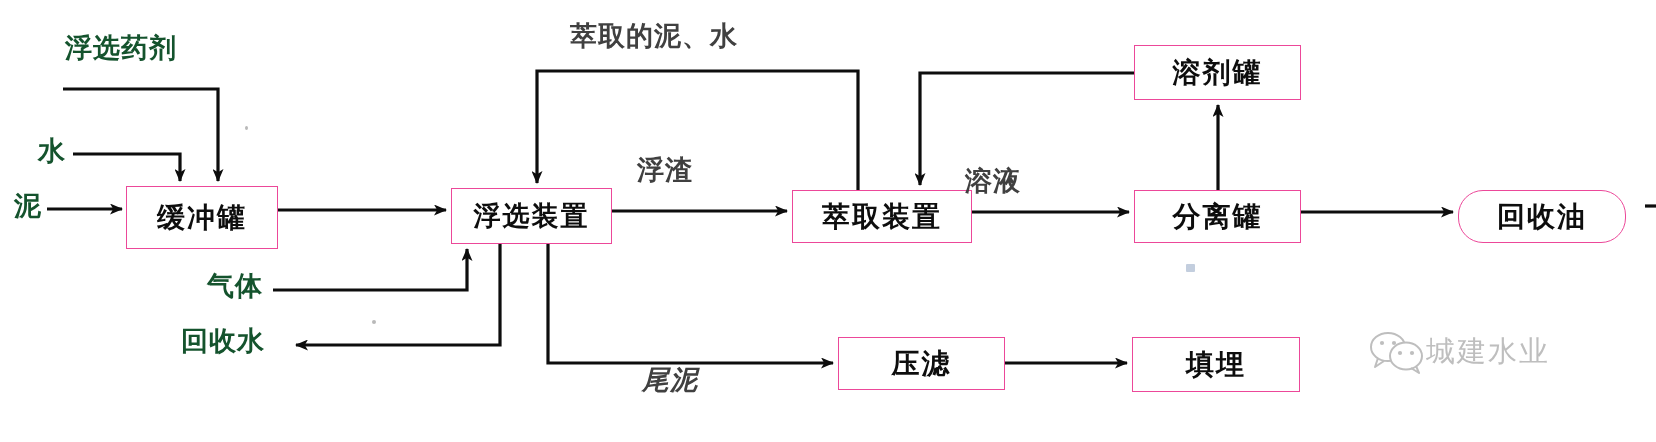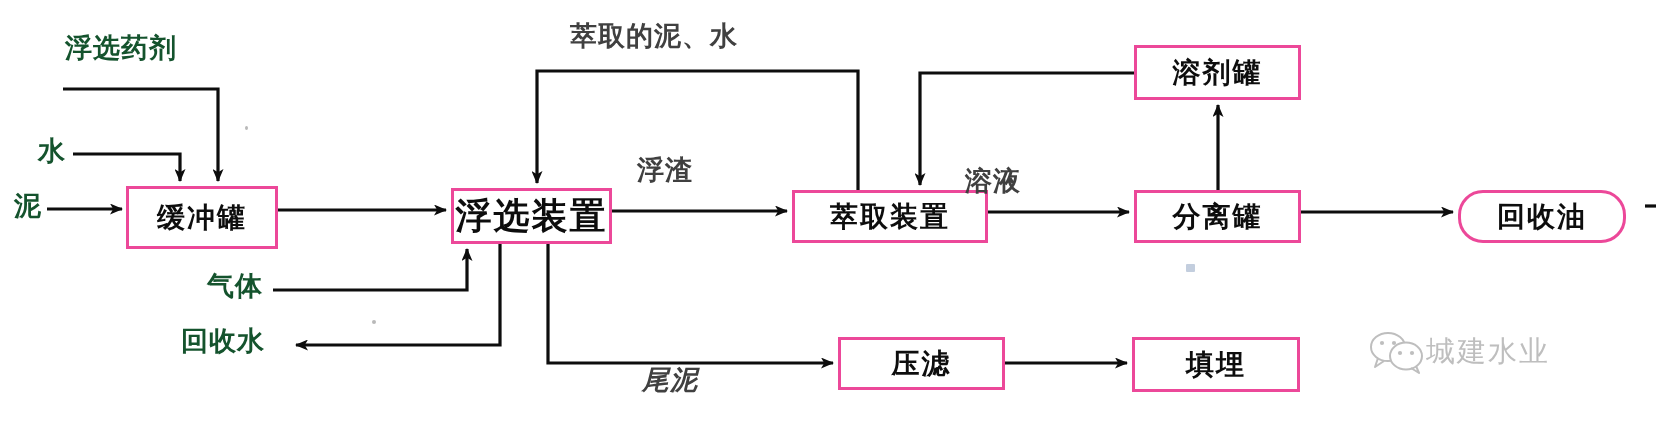--- a/index.html
+++ b/index.html
@@ -18,21 +18,21 @@
   #flow-svg {
     position: absolute;
     left: 0;
     top: 0;
     width: 1656px;
     height: 442px;
   }
   .node-box {
     position: absolute;
     box-sizing: border-box;
-    border: 3px solid #ec4899;
+    border: 1px solid #ec4899;
     background: #ffffff;
     display: flex;
     align-items: center;
     justify-content: center;
     color: #0d0d0d;
     font-weight: bold;
     letter-spacing: 2px;
     white-space: nowrap;
   }
   .edge-label {
@@ -113,23 +113,23 @@
       <path d="M1301,212 L1453,212" marker-end="url(#ah)"></path>
 
       <path d="M1005,363 L1127,363" marker-end="url(#ah)"></path>
 
       <path d="M1645,206 L1656,206"></path>
     </g>
   </svg>
 
   <div class="node-box" style="left:126px; top:186px; width:152px; height:63px; font-size:28px;">缓冲罐</div>
 
-  <div class="node-box" style="left:451px; top:188px; width:161px; height:56px; font-size:36px;">浮选装置</div>
+  <div class="node-box" style="left:451px; top:188px; width:161px; height:56px; font-size:27px;">浮选装置</div>
 
-  <div class="node-box" style="left:792px; top:190px; width:196px; height:53px; font-size:28px;">萃取装置</div>
+  <div class="node-box" style="left:792px; top:190px; width:180px; height:53px; font-size:28px;">萃取装置</div>
 
   <div class="node-box" style="left:1134px; top:45px; width:167px; height:55px; font-size:28px;">溶剂罐</div>
 
   <div class="node-box" style="left:1134px; top:190px; width:167px; height:53px; font-size:28px;">分离罐</div>
 
   <div class="node-box" style="left:1458px; top:190px; width:168px; height:53px; font-size:28px;border-radius:25px;">回收油</div>
 
   <div class="node-box" style="left:838px; top:337px; width:167px; height:53px; font-size:28px;">压滤</div>
 
   <div class="node-box" style="left:1132px; top:337px; width:168px; height:55px; font-size:28px;">填埋</div>

